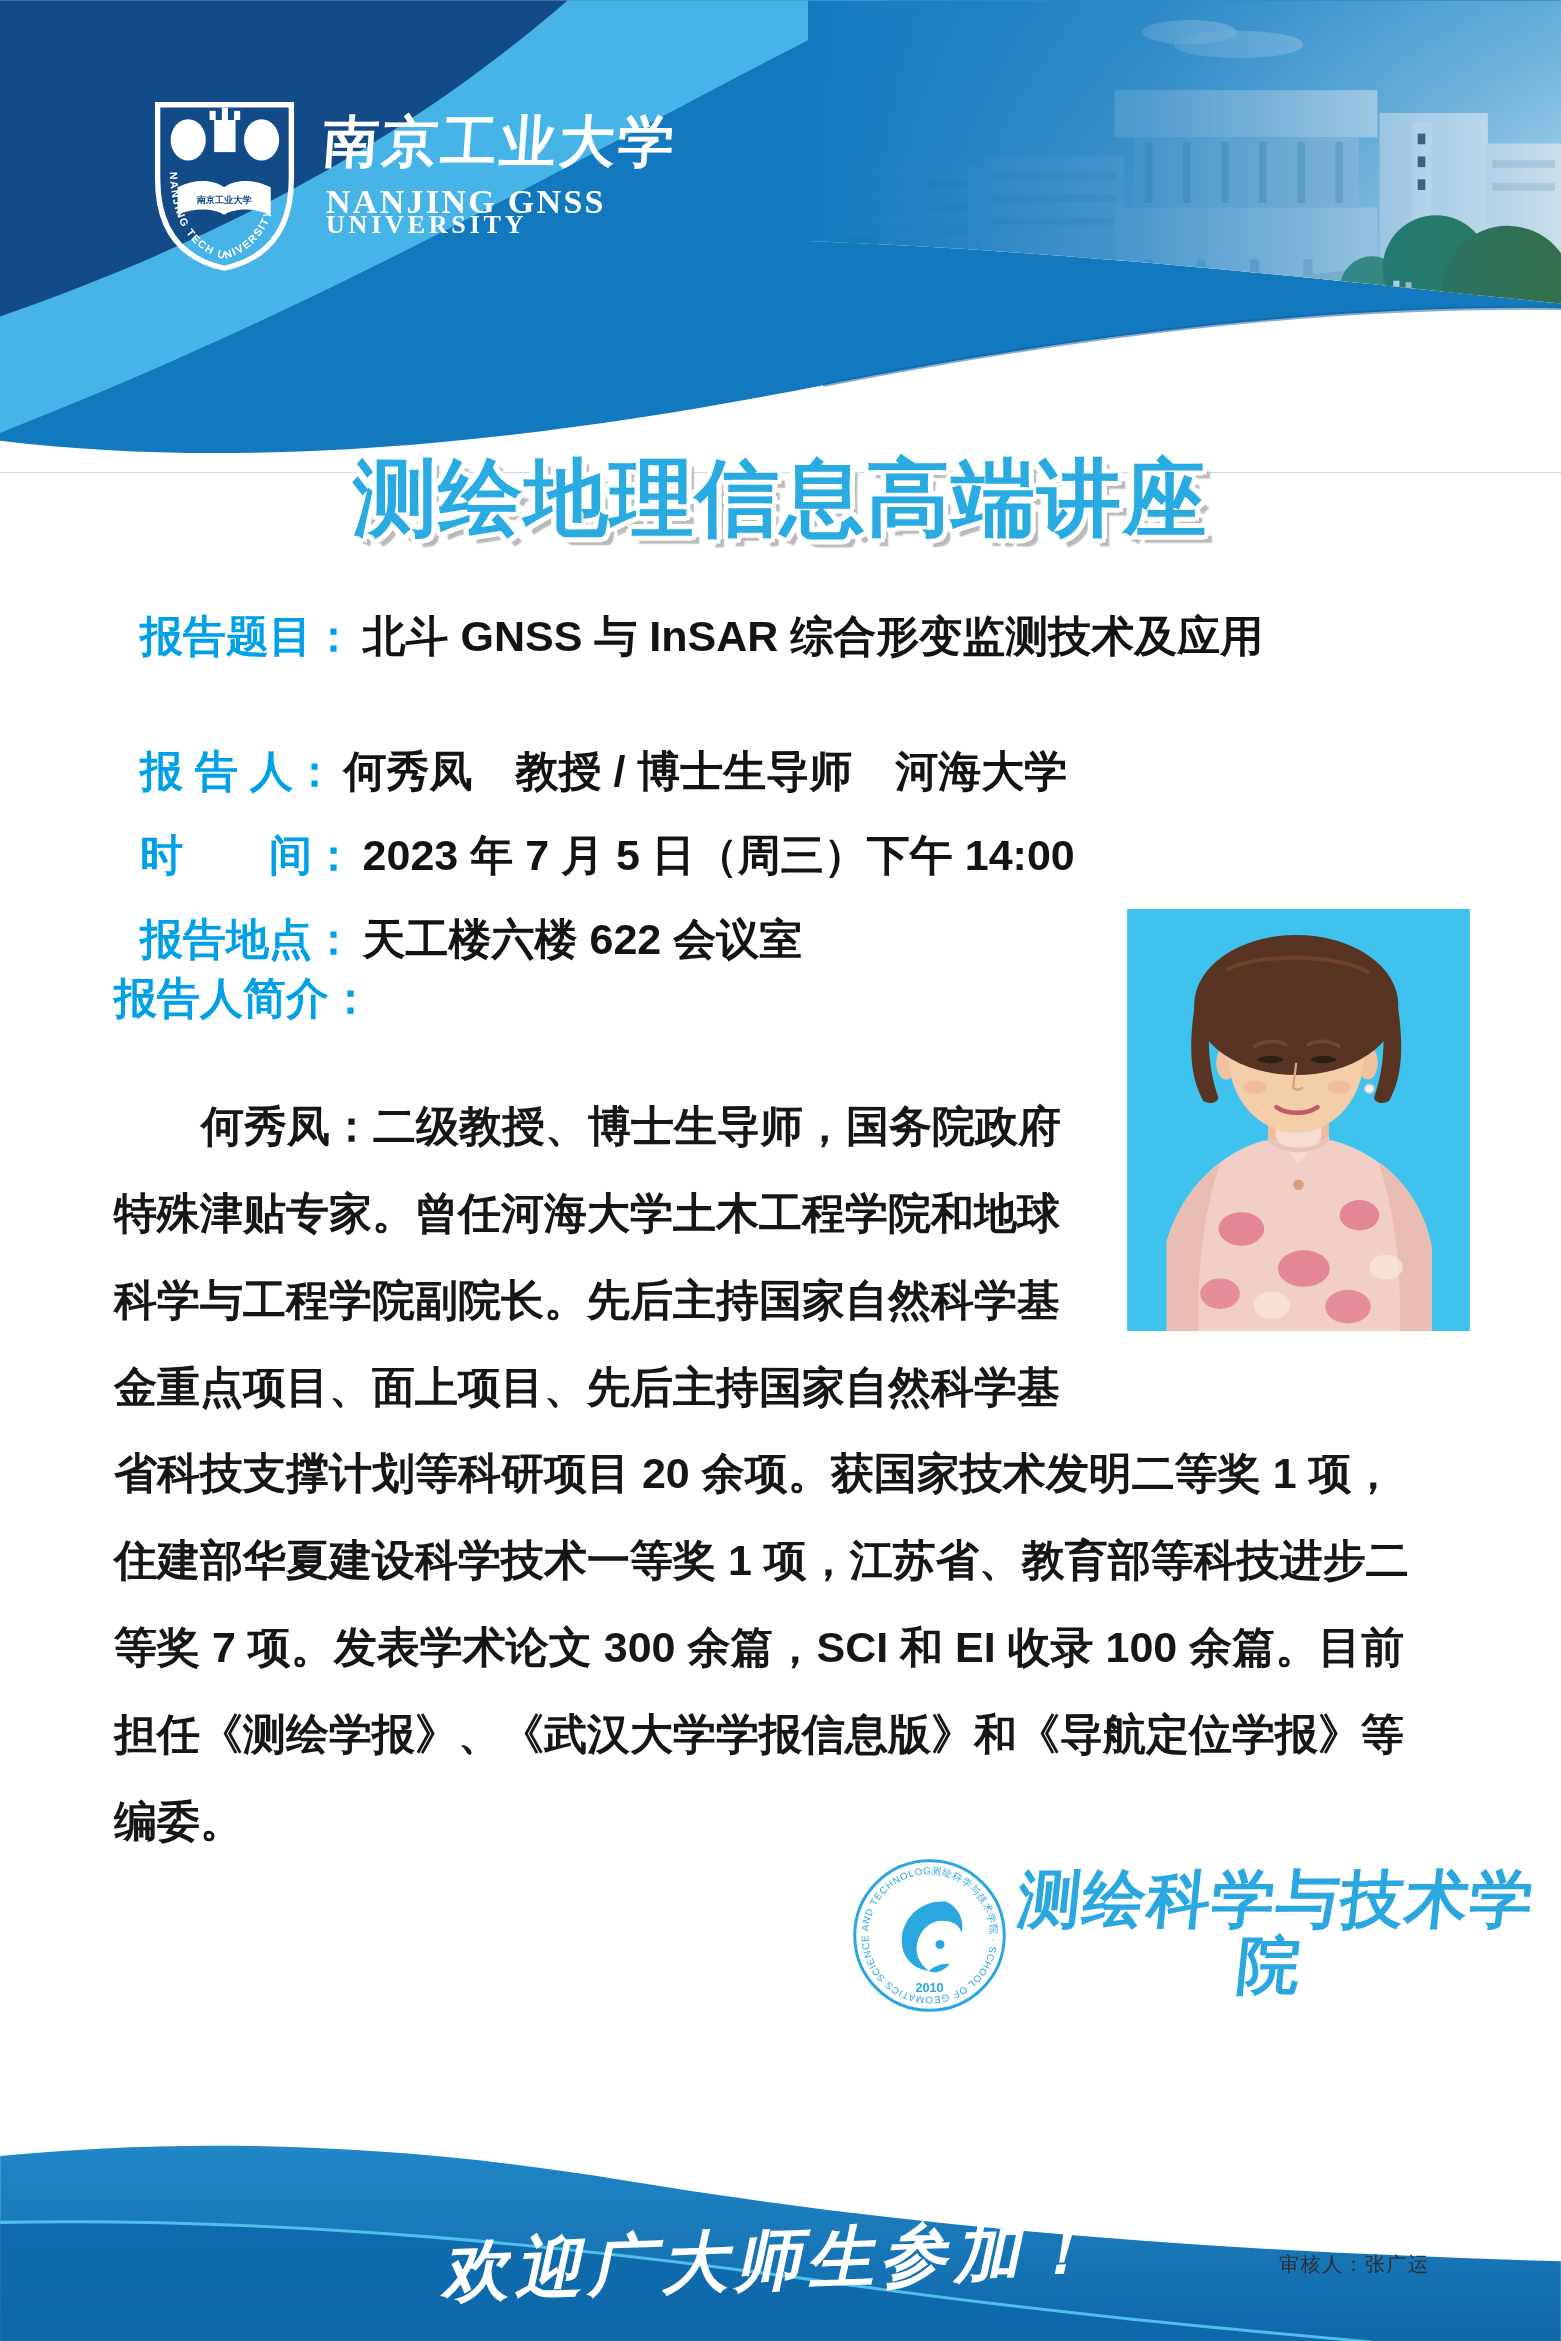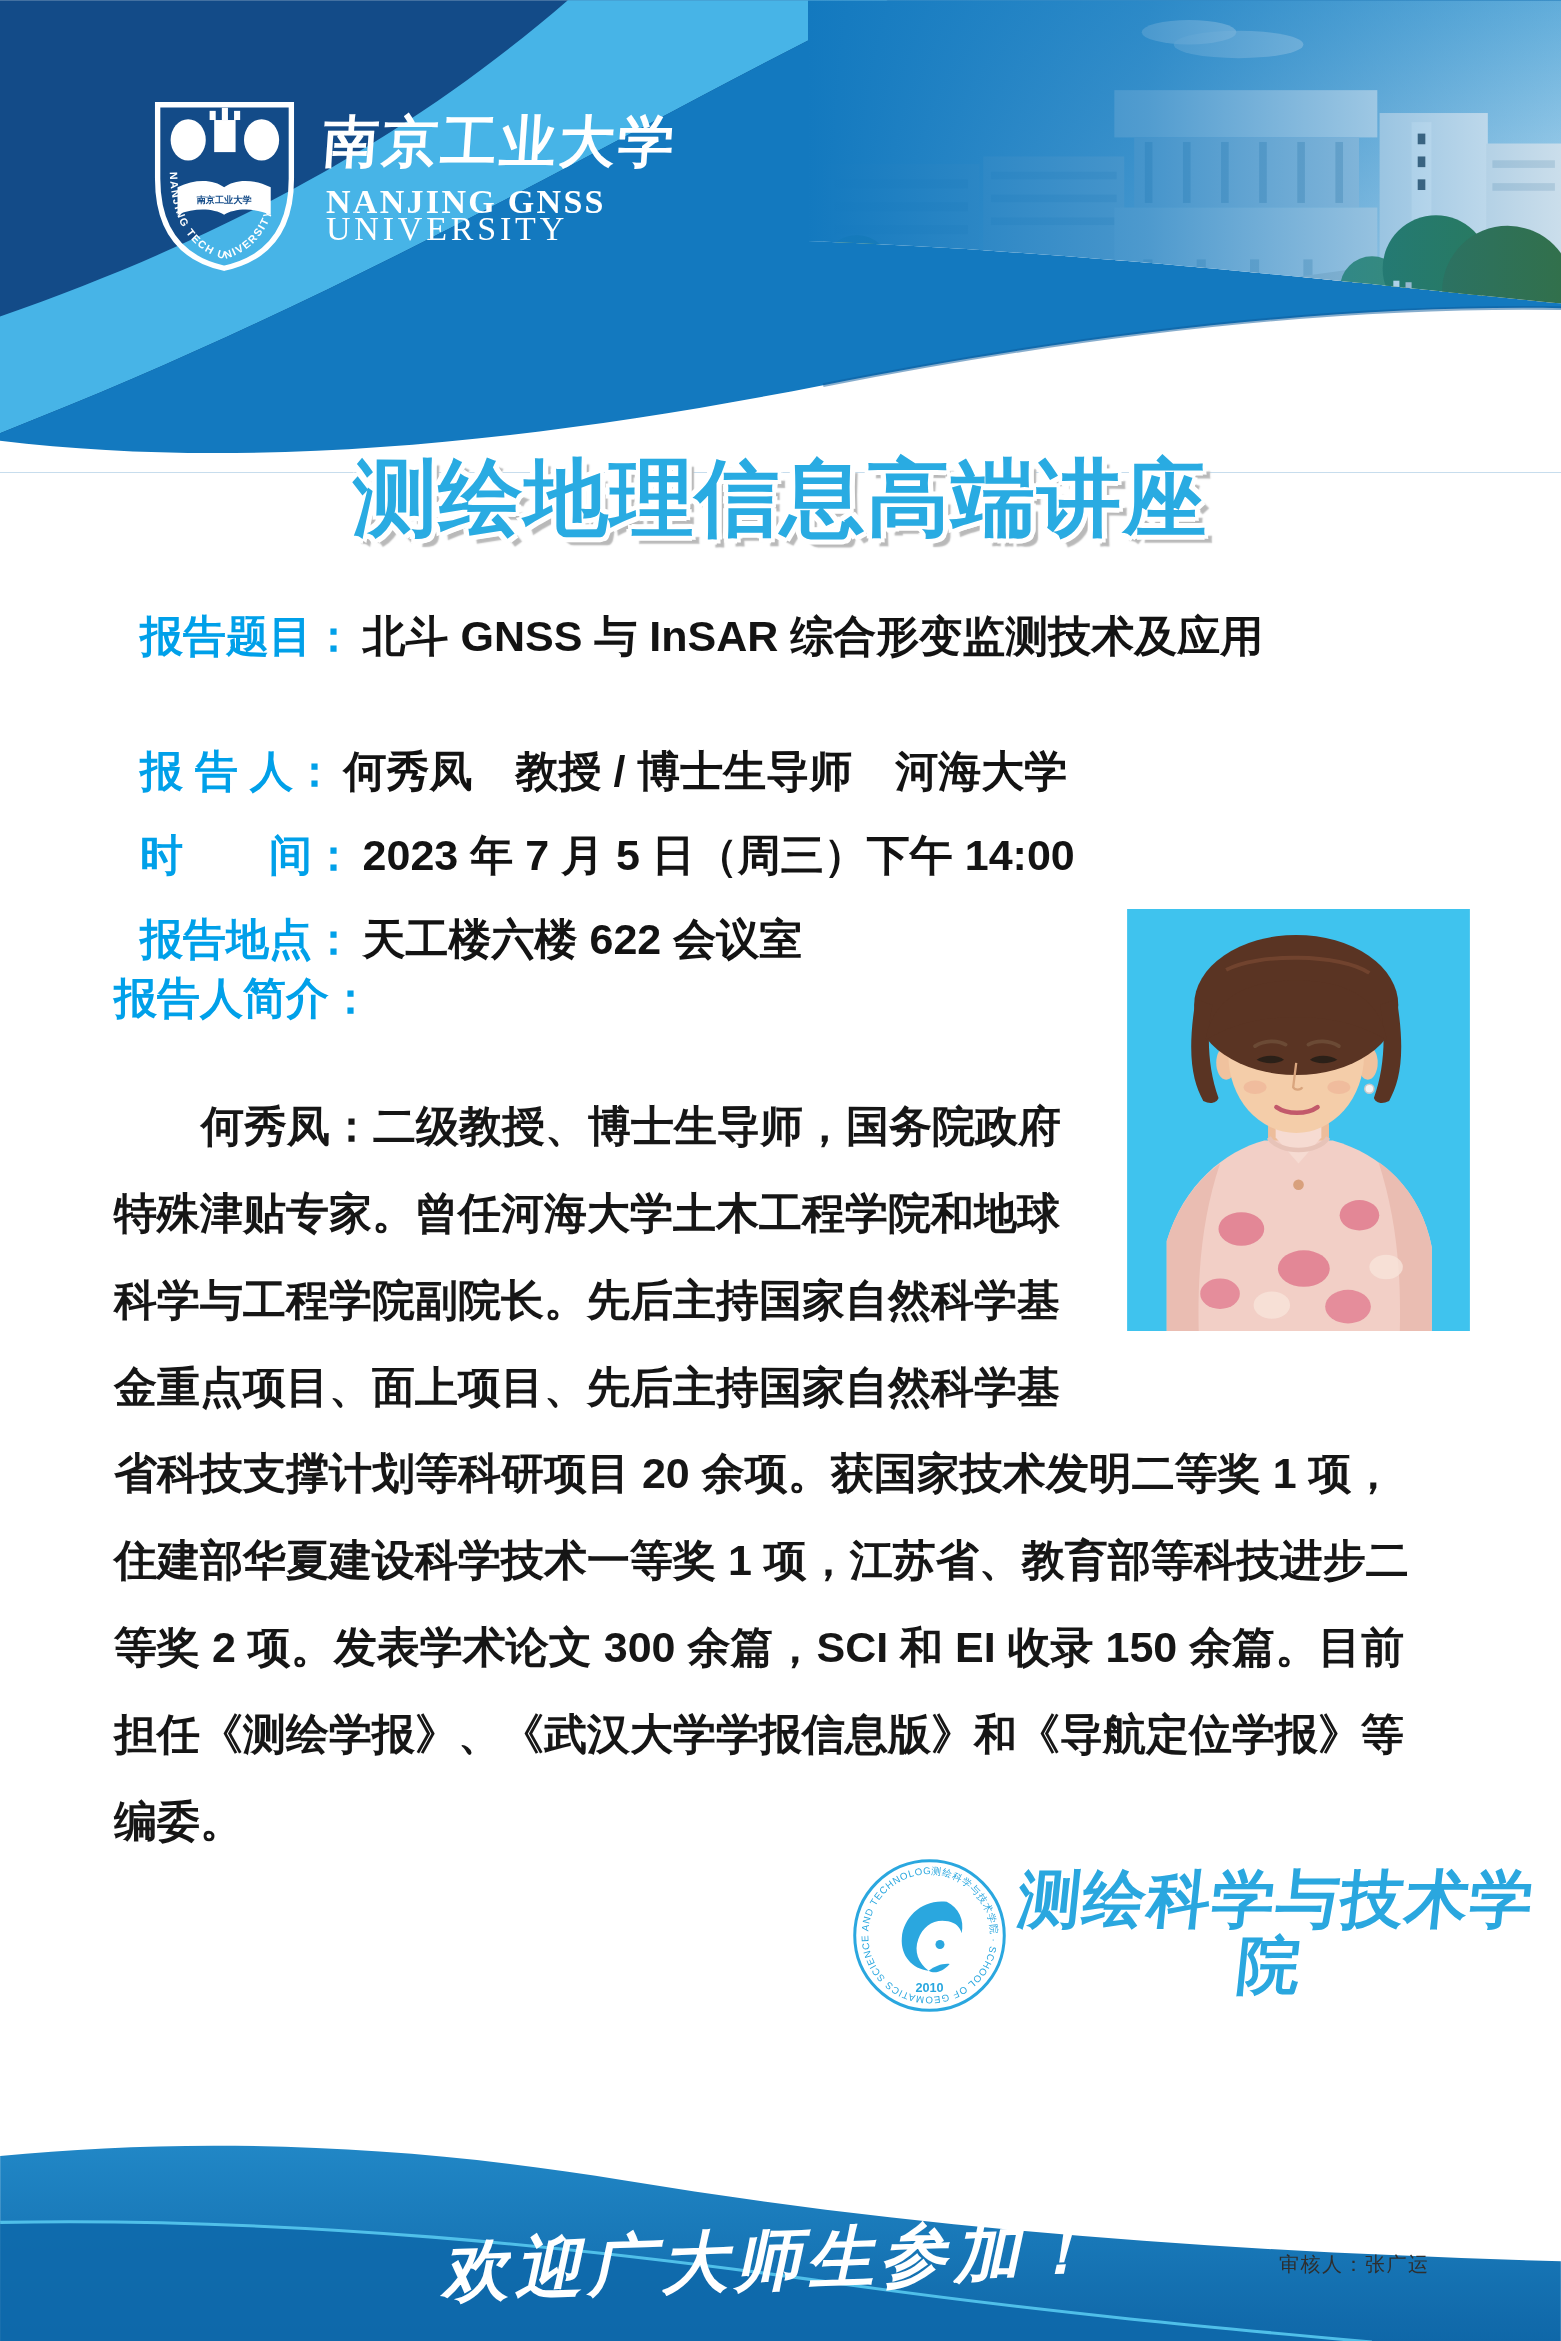--- a/index.html
+++ b/index.html
@@ -16,21 +16,21 @@
     transform:skewX(-4deg);
   }
   .uni-en1{
     position:absolute;left:326px;top:183px;color:#ffffff;
     font-family:"Liberation Serif","DejaVu Serif",serif;
     font-size:34px;font-weight:700;letter-spacing:2.3px;
   }
   .uni-en2{
     position:absolute;left:326px;top:210px;color:#ffffff;
     font-family:"Liberation Serif","DejaVu Serif",serif;
-    font-size:34px;font-weight:400;letter-spacing:3.8px;
+    font-size:26px;font-weight:700;letter-spacing:3.8px;
   }
   
   .poster-title{
     position:absolute;left:0;top:442px;width:1561px;text-align:center;
     font-size:84px;font-weight:900;color:#29abe2;letter-spacing:1.5px;
     text-shadow:-3.8px -3.8px 0 #fff,3.8px -3.8px 0 #fff,-3.8px 3.8px 0 #fff,3.8px 3.8px 0 #fff,
                 -5.3px 0 0 #fff,5.3px 0 0 #fff,0 -5.3px 0 #fff,0 5.3px 0 #fff,
                 7.6px 7.6px 1.5px #b9b9b9;
   }
   
@@ -182,21 +182,21 @@
   <span class="info-label">报告地点：</span><span class="info-value">天工楼六楼 622 会议室</span>
 </div>
 
 <div class="bio-heading">报告人简介：</div>
 <div class="bio-line" id="bl0">何秀凤：二级教授、博士生导师，国务院政府</div>
 <div class="bio-line" id="bl1">特殊津贴专家。曾任河海大学土木工程学院和地球</div>
 <div class="bio-line" id="bl2">科学与工程学院副院长。先后主持国家自然科学基</div>
 <div class="bio-line" id="bl3">金重点项目、面上项目、先后主持国家自然科学基</div>
 <div class="bio-line" id="bl4">省科技支撑计划等科研项目 20 余项。获国家技术发明二等奖 1 项，</div>
 <div class="bio-line" id="bl5">住建部华夏建设科学技术一等奖 1 项，江苏省、教育部等科技进步二</div>
-<div class="bio-line" id="bl6">等奖 2 项。发表学术论文 300 余篇，SCI 和 EI 收录 150 余篇。目前</div>
+<div class="bio-line" id="bl6">等奖 7 项。发表学术论文 300 余篇，SCI 和 EI 收录 100 余篇。目前</div>
 <div class="bio-line" id="bl7">担任《测绘学报》、《武汉大学学报信息版》和《导航定位学报》等</div>
 <div class="bio-line" id="bl8">编委。</div>
 
 <svg id="portrait-svg" viewBox="0 0 450 554" xmlns="http://www.w3.org/2000/svg">
   <rect width="450" height="554" fill="#3fc3ee"></rect>
   <rect x="185" y="262" width="80" height="70" rx="22" fill="#edbd9b"></rect>
   <path d="M52,554 L52,436 C74,362 128,318 180,304 L270,304 C334,322 386,370 400,444 L400,554 Z" fill="#f2cfc6"></path>
   <path d="M52,554 L52,436 C66,390 92,356 122,334 C100,400 92,470 94,554 Z" fill="#eabdb2"></path>
   <path d="M400,554 L400,444 C390,392 362,354 330,332 C352,400 360,470 358,554 Z" fill="#eabdb2"></path>
   <ellipse cx="150" cy="420" rx="30" ry="22" fill="#dd6b84" opacity="0.72"></ellipse>

